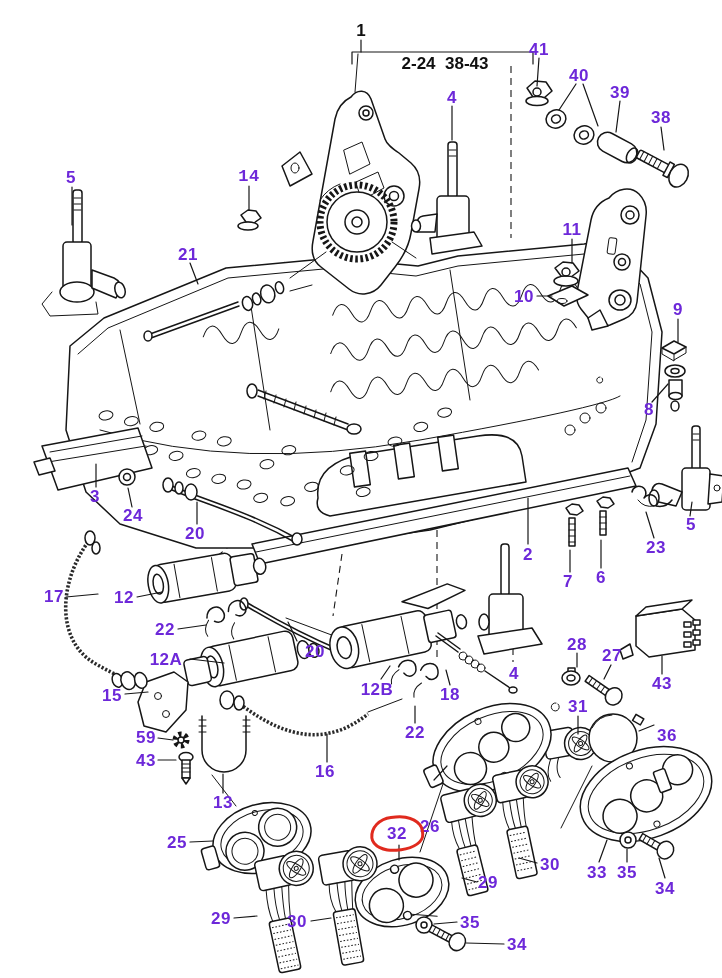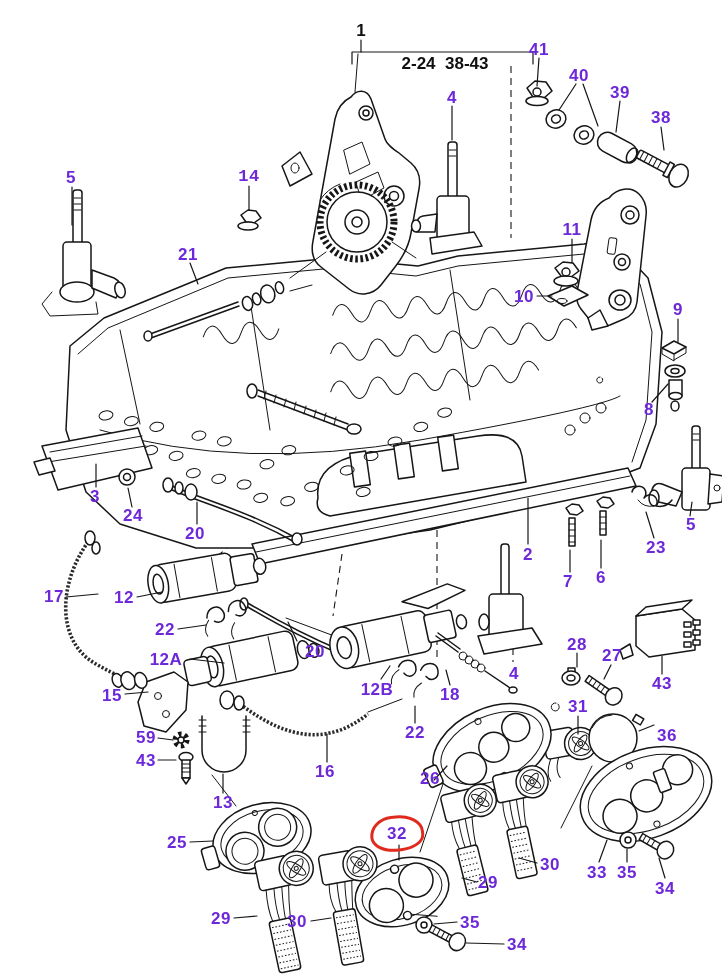--- a/index.html
+++ b/index.html
@@ -588,21 +588,21 @@
       <div class="plabel" style="left: 112px; top: 695px;">15</div>
       <div class="plabel" style="left: 146px; top: 737px;">59</div>
       <div class="plabel" style="left: 146px; top: 760px;">43</div>
       <div class="plabel" style="left: 325px; top: 771px;">16</div>
       <div class="plabel" style="left: 223px; top: 802px;">13</div>
       <div class="plabel" style="left: 177px; top: 842px;">25</div>
       <div class="plabel" style="left: 302px; top: 651px; margin-left: 13px;">20</div>
       <div class="plabel" style="left: 377px; top: 689px;">12B</div>
       <div class="plabel" style="left: 450px; top: 694px;">18</div>
       <div class="plabel" style="left: 415px; top: 732px;">22</div>
-      <div class="plabel" style="left: 430px; top: 778px;">26</div>
+      <div class="plabel" style="left: 430px; top: 826px;">26</div>
       <div class="plabel" style="left: 514px; top: 673px;">4</div>
       <div class="plabel" style="left: 577px; top: 644px;">28</div>
       <div class="plabel" style="left: 612px; top: 655px; text-align: right;">27</div>
       <div class="plabel" style="left: 662px; top: 683px;">43</div>
       <div class="plabel" style="left: 578px; top: 706px;">31</div>
       <div class="plabel" style="left: 667px; top: 724px; margin-top: 11px;">36</div>
       <div class="plabel hl" style="left: 397px; top: 833px;">32</div>
       <div class="plabel" style="left: 221px; top: 918px;">29</div>
       <div class="plabel" style="left: 297px; top: 921px;">30</div>
       <div class="plabel" style="left: 488px; top: 882px;">29</div>

